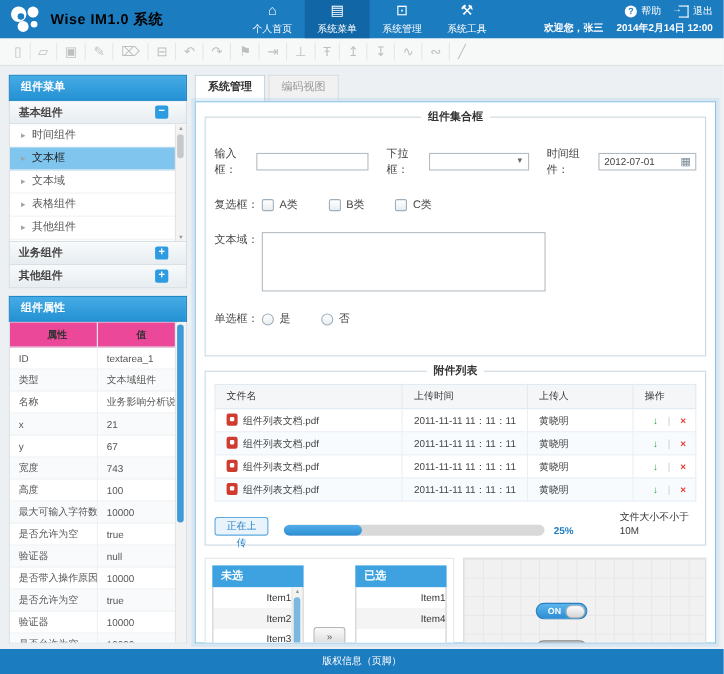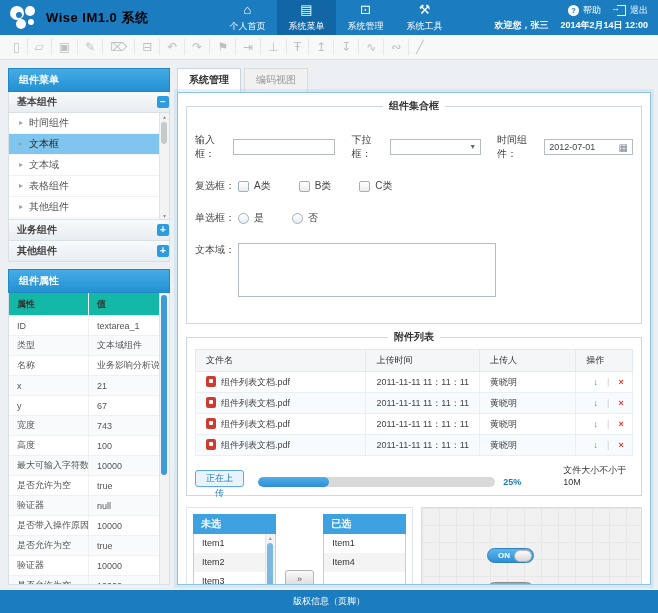--- a/index.html
+++ b/index.html
@@ -29,39 +29,39 @@
            border-bottom:1px solid #e2e2e2;display:flex;align-items:center;padding-left:6px;}
   .tool-item{color:#bfbfbf;font-size:12px;line-height:16px;padding:0 7px;border-right:1px solid #e6e6e6;cursor:pointer;}
   .tool-item:last-child{border-right:none;}
   
   .app-body{position:absolute;top:60px;left:0;right:0;bottom:23px;}
   
   .sidebar{position:absolute;left:8px;top:8px;width:162px;bottom:5px;display:flex;flex-direction:column;}
   .side-header{height:22px;background:linear-gradient(#46abe5,#2391d3);border:1px solid #2188c8;
                color:#fff;font-size:10px;font-weight:bold;line-height:22px;padding-left:10px;}
   .acc-header{height:20px;background:linear-gradient(#f8fafb,#e7edf1);border:1px solid #d9e0e5;border-top:none;
-              display:flex;align-items:center;justify-content:space-between;padding:0 0 0 8px;
+              display:flex;align-items:center;justify-content:space-between;padding:0 16px 0 8px;
               font-size:10px;font-weight:bold;color:#444;cursor:pointer;}
   .acc-btn{width:12px;height:12px;background:#2d9be0;color:#fff;font-size:10px;line-height:11px;
            text-align:center;border-radius:2px;cursor:pointer;}
   .menu-list{position:relative;background:#fff;border:1px solid #d9e0e5;border-top:none;height:106px;overflow:hidden;}
   .menu-scroll{margin-right:9px;}
   .menu-item{height:20px;line-height:20px;padding-left:10px;font-size:10px;color:#555;
              border-bottom:1px solid #f2f2f2;display:flex;align-items:center;gap:6px;cursor:pointer;}
   .menu-item.selected{background:#7fc5ee;color:#222;}
   .caret{color:#9aa4ab;font-size:8px;}
   .vscroll{position:absolute;right:0;top:0;bottom:0;width:9px;background:#f3f3f3;border-left:1px solid #e4e4e4;}
   .vscroll .arr{position:absolute;left:0;right:0;font-size:6px;color:#999;text-align:center;top:0;}
   .vscroll .arr.dn{top:auto;bottom:0;}
   .thumb{position:absolute;left:1px;width:6px;border-radius:3px;background:#c5c9cc;}
   .t1{top:9px;height:22px;}
   .props-header{margin-top:7px;border-top:1px solid #2188c8;}
   .props-wrap{position:relative;flex:1;background:#fff;border:1px solid #d9e0e5;border-top:none;overflow:hidden;}
   table.props{width:152px;border-collapse:collapse;font-size:9px;color:#555;table-layout:fixed;}
-  table.props th{height:20px;text-align:left;padding-left:8px;font-size:9px;color:#333;background:#14b8a6;
+  table.props th{height:20px;text-align:center;padding-left:8px;font-size:9px;color:#333;background:#ec4899;
                  border-bottom:1px solid #e1e7eb;font-weight:bold;margin-top:13px;}
   table.props td{height:17px;padding-left:8px;border-bottom:1px solid #eef1f3;overflow:hidden;white-space:nowrap;}
   table.props td:first-child,table.props th:first-child{border-right:1px solid #eef1f3;width:70px;}
   table.props tbody tr:nth-child(even){background:#f8fafb;}
   .vscroll.blue .thumb{background:#3f9ad6;top:2px;height:62%;}
   
   .main{position:absolute;left:177px;top:8px;width:474px;bottom:5px;}
   .tabs{display:flex;height:24px;}
   .tab{min-width:46px;padding:0 8px;text-align:center;line-height:22px;font-size:10px;background:#f1f1f1;
        color:#999;border:1px solid #ddd;border-bottom:none;margin-right:3px;cursor:pointer;}
@@ -106,21 +106,21 @@
   .phint{color:#333;}
   
   .bottom{display:flex;margin:11px 8px 0;gap:8px;height:183px;}
   .transfer-panel{width:227px;background:#fff;border:1px solid #e2e6e9;display:flex;gap:9px;
                   padding:6px;box-sizing:border-box;}
   .listbox{width:85px;display:flex;flex-direction:column;}
   .lb-head{height:20px;background:#3ea2e0;color:#fff;font-size:10px;font-weight:bold;line-height:20px;padding-left:8px;}
   .lb-body{flex:1;border:1px solid #ccc;border-top:none;position:relative;overflow:hidden;
            background:repeating-linear-gradient(180deg,#fff 0 19px,#f4f4f4 19px 38px);}
   .lb-scrollwrap{margin-right:10px;}
-  .lb-item{height:19px;line-height:19px;padding-left:8px;font-size:9px;color:#333;cursor:pointer;}
+  .lb-item{height:19px;line-height:19px;padding-left:8px;font-size:9px;color:#333;cursor:pointer;text-align:right;}
   .lb-item.selected{background:#7fc5ee;}
   .vscroll.lb .thumb{background:#7ab8e0;top:9px;height:90px;}
   .xfer-btns{display:flex;flex-direction:column;gap:9px;width:30px;padding-top:56px;}
   .xfer{height:17px;background:linear-gradient(#fafafa,#dcdcdc);border:1px solid #b5b5b5;border-radius:3px;
         font-size:9px;color:#555;cursor:pointer;font-family:inherit;line-height:12px;}
   .canvas{flex:1;border:1px solid #ddd;position:relative;background-color:#f1f1f1;
           background-image:linear-gradient(#e7e7e7 1px,transparent 1px),linear-gradient(90deg,#e7e7e7 1px,transparent 1px);
           background-size:17px 17px;}
   .toggle{position:absolute;width:47px;height:15px;border-radius:8px;display:flex;align-items:center;
           justify-content:space-between;font-size:8px;font-weight:bold;color:#fff;cursor:pointer;box-sizing:border-box;}
@@ -442,38 +442,38 @@
                 <i class="cb"></i>
                 <span>B类</span>
               </span>
 
               <span class="cb-item">
                 <i class="cb"></i>
                 <span>C类</span>
               </span>
             </span>
         </div>
+        <div class="frow ta-row">
+          <span class="flabel">文本域：</span>
+          <textarea style=""></textarea>
+        </div>
         <div class="frow">
           <span class="flabel">单选框：</span>
           <span style="display:flex">
 
               <span class="cb-item">
                 <i class="rd"></i>
                 <span>是</span>
               </span>
 
               <span class="cb-item">
                 <i class="rd"></i>
                 <span>否</span>
               </span>
             </span>
-        </div>
-        <div class="frow ta-row">
-          <span class="flabel">文本域：</span>
-          <textarea style=""></textarea>
         </div>
       </fieldset>
 
       <fieldset>
         <legend>附件列表</legend>
         <table class="att">
           <colgroup>
               <col style="width:39%">
               <col style="width:26%">
               <col style="width:22%">

